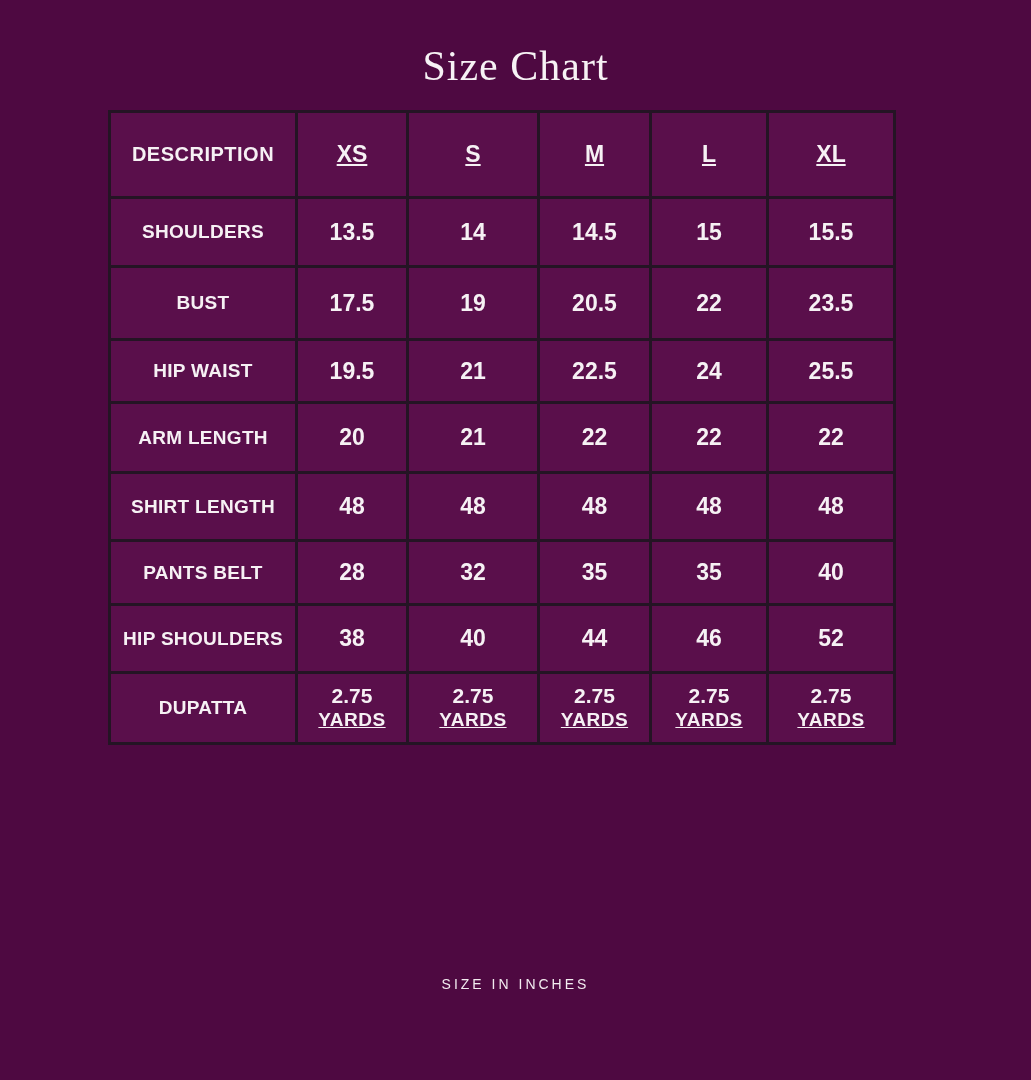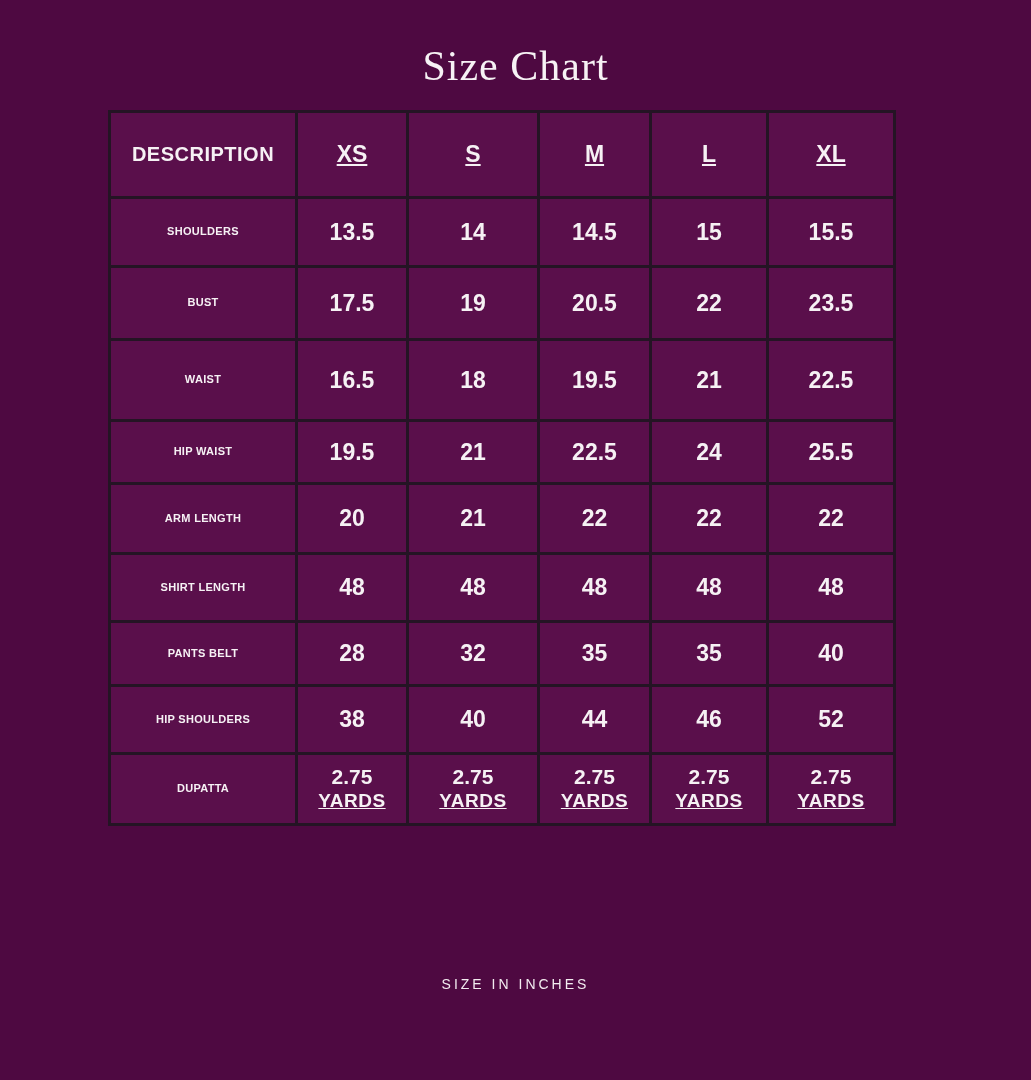--- a/index.html
+++ b/index.html
@@ -62,21 +62,21 @@
     font-size: 20px;
     font-weight: 700;
     letter-spacing: 0.5px;
   }
   th.size-header {
     font-size: 23px;
     font-weight: 700;
     text-decoration: underline;
   }
   td.row-label {
-    font-size: 11px;
+    font-size: 19px;
     font-weight: 700;
     letter-spacing: 0.3px;
     white-space: pre-line;
     line-height: 1.25;
   }
   td.value-cell {
     font-size: 23px;
     font-weight: 700;
   }
   td.value-cell .unit-value { font-size: 21px; display: block; line-height: 1.2; }
@@ -128,28 +128,20 @@
 
     <tr class="r-bust">
       <td class="row-label">BUST</td>
       <td class="value-cell">17.5</td>
       <td class="value-cell">19</td>
       <td class="value-cell">20.5</td>
       <td class="value-cell">22</td>
       <td class="value-cell">23.5</td>
     </tr>
 
-    <tr class="r-waist">
-      <td class="row-label">WAIST</td>
-      <td class="value-cell">16.5</td>
-      <td class="value-cell">18</td>
-      <td class="value-cell">19.5</td>
-      <td class="value-cell">21</td>
-      <td class="value-cell">22.5</td>
-    </tr>
 
     <tr class="r-hipshirt">
       <td class="row-label">HIP WAIST</td>
       <td class="value-cell">19.5</td>
       <td class="value-cell">21</td>
       <td class="value-cell">22.5</td>
       <td class="value-cell">24</td>
       <td class="value-cell">25.5</td>
     </tr>
 

